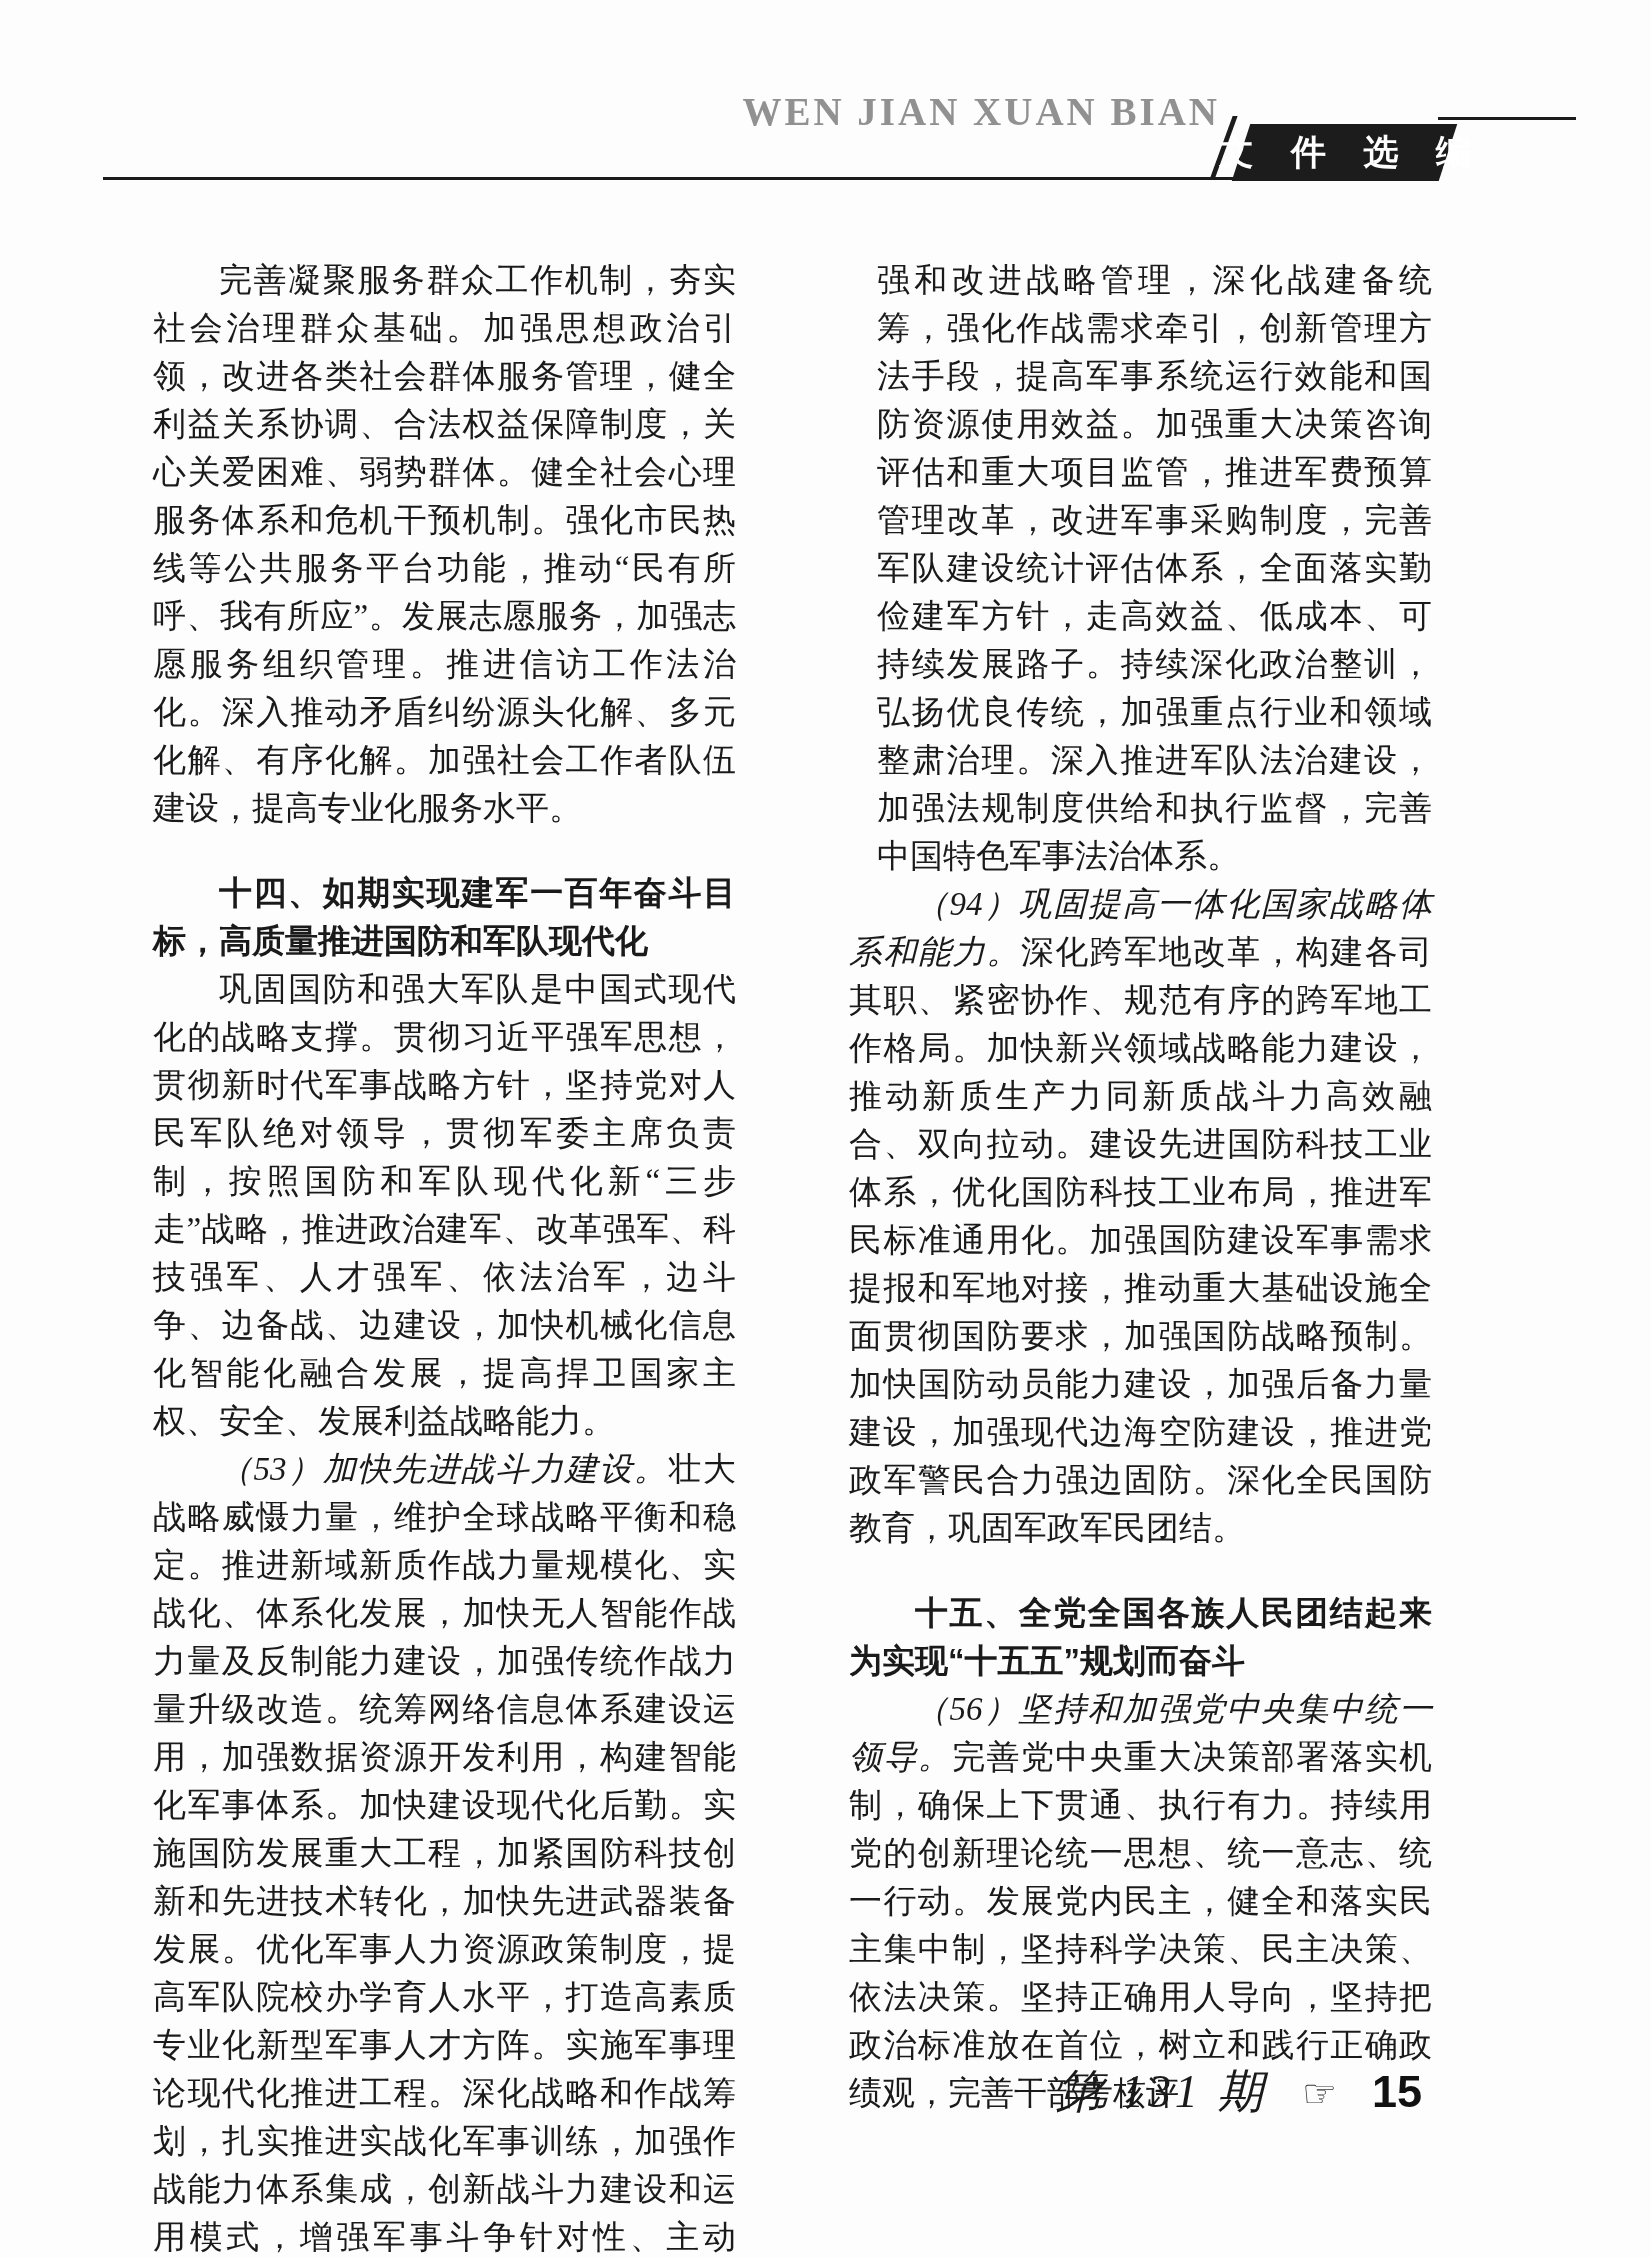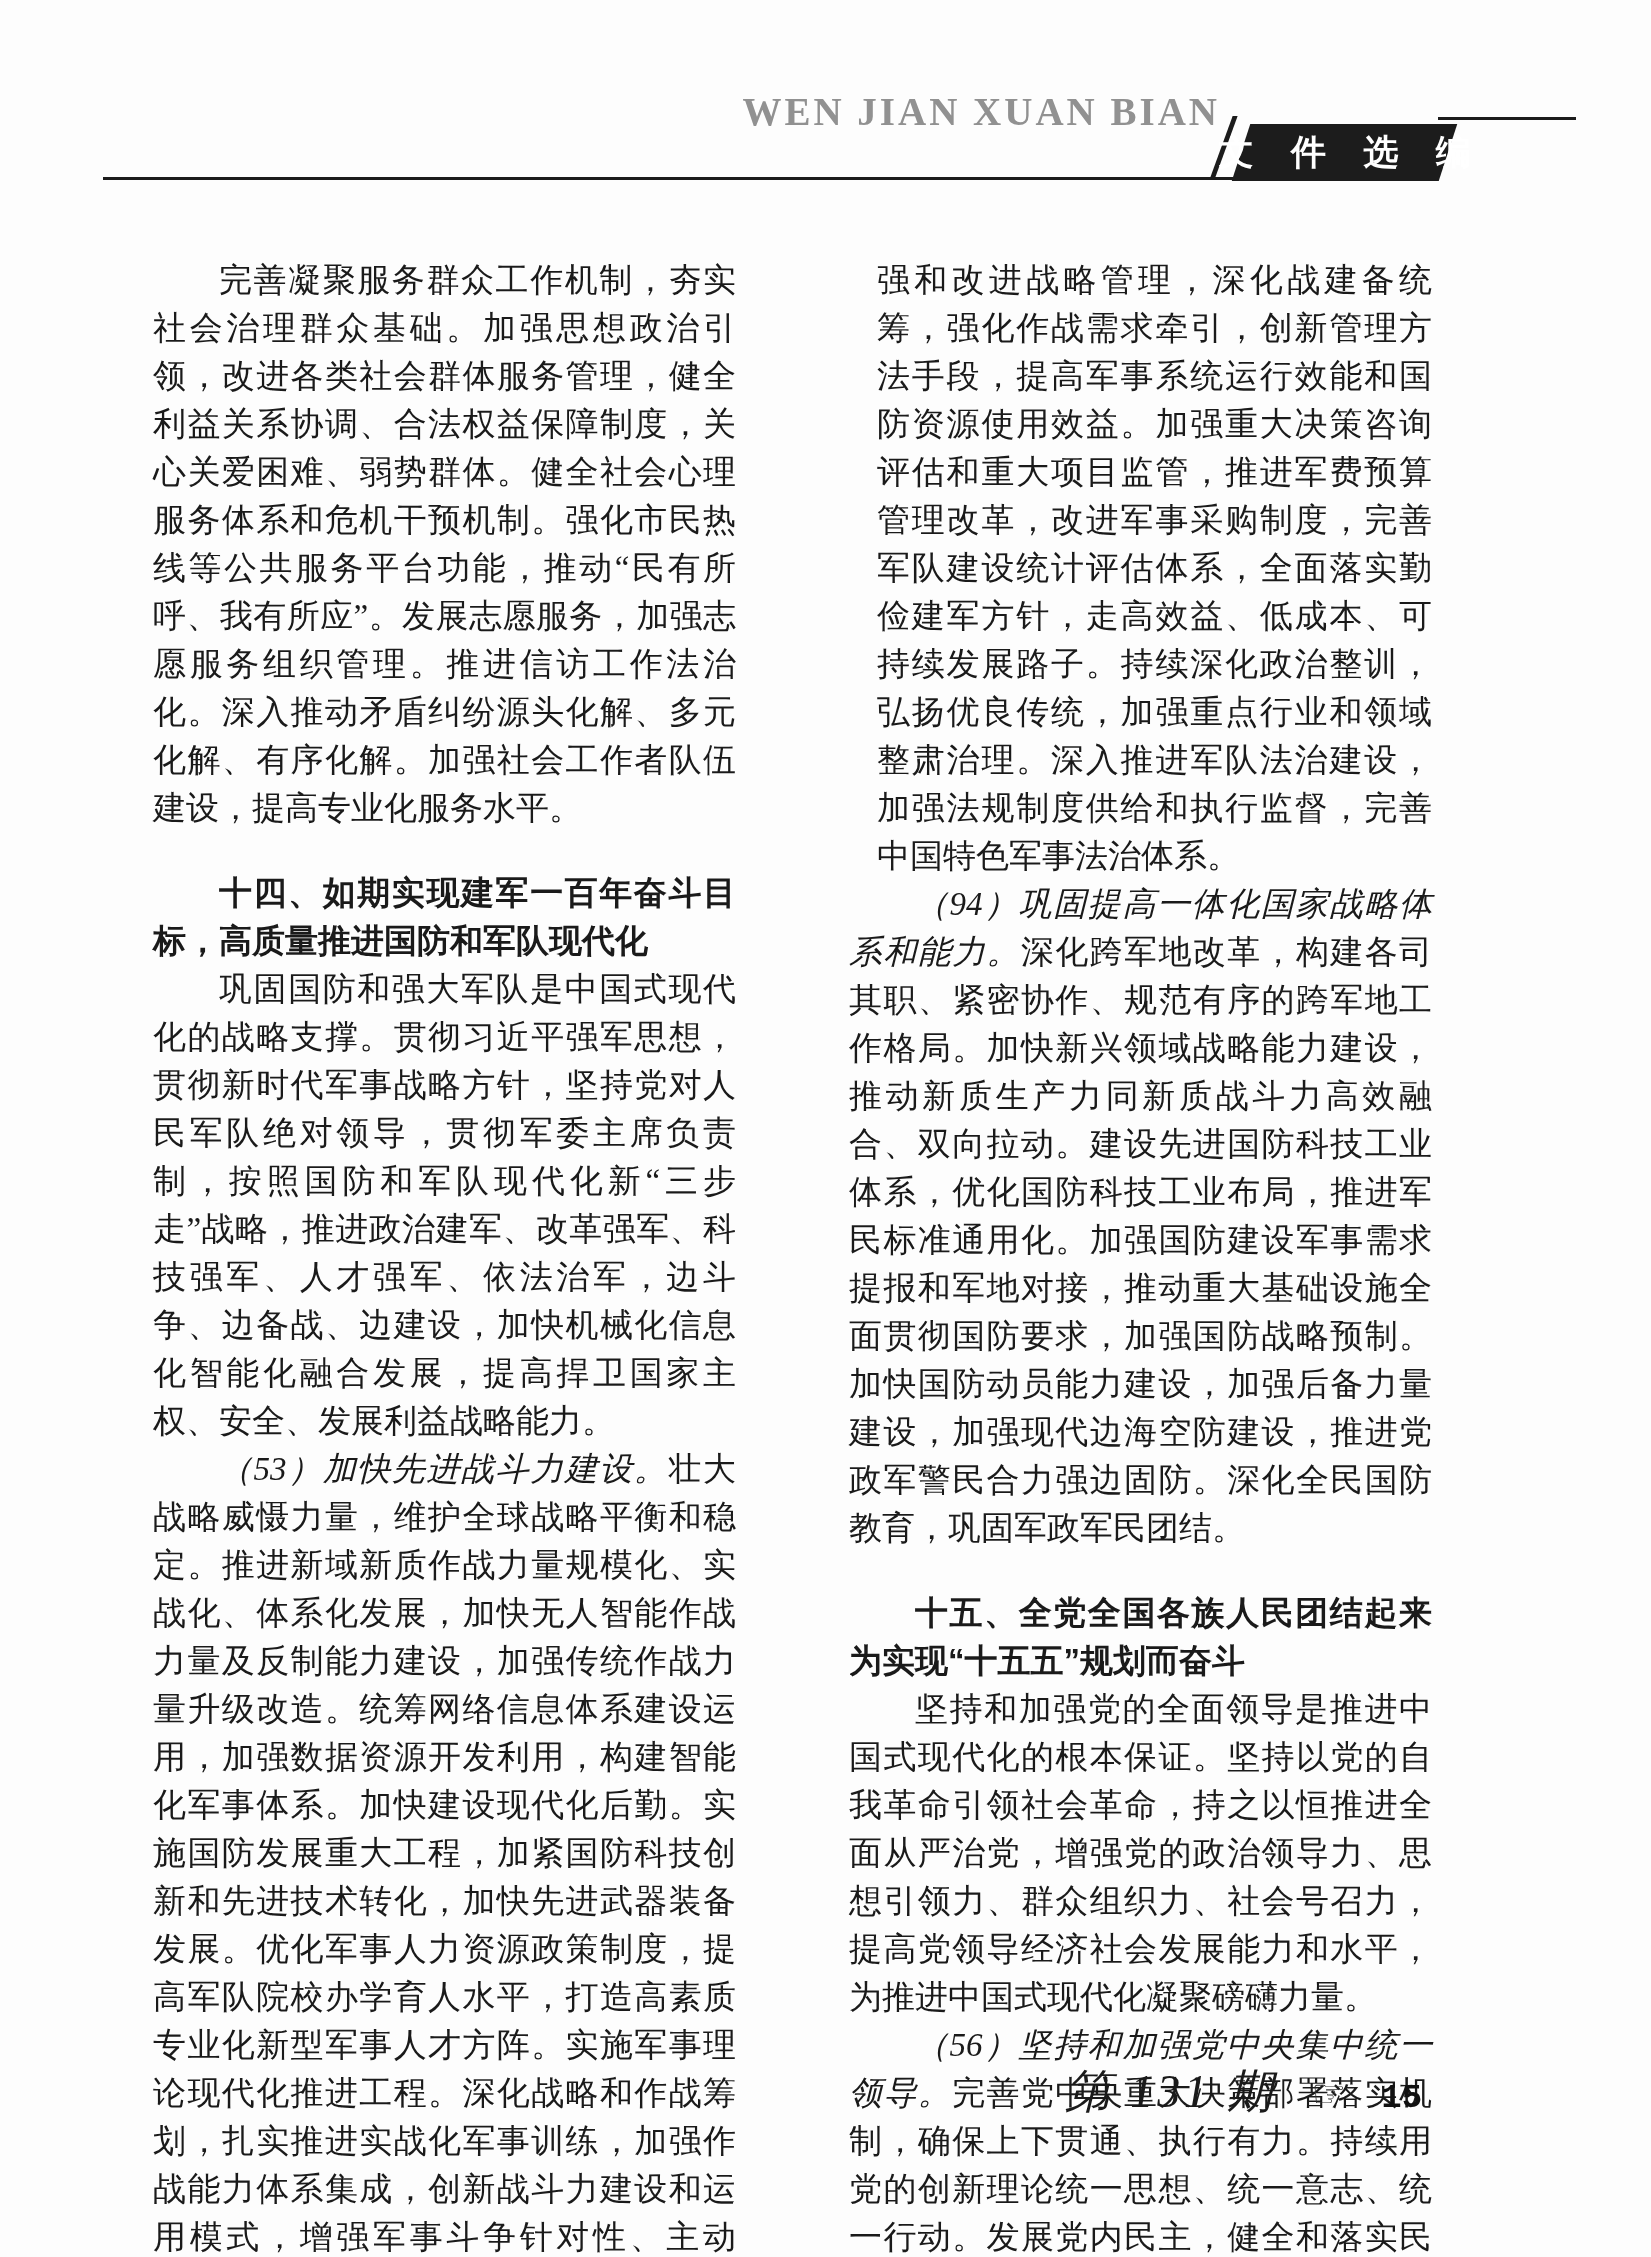--- a/index.html
+++ b/index.html
@@ -79,22 +79,22 @@
   }
   .issue {
     font-size:46px; font-style:italic;
     letter-spacing:3.9px;
   }
   .hand {
     font-family:"DejaVu Sans",sans-serif;
     font-size:39px; color:#333333;
   }
   .pagenum {
-    font-family:Liberation Mono, monospace;
-    font-weight:bold; font-size:34px; color:#111111;
+    font-family:Liberation Sans, sans-serif;
+    font-weight:bold; font-size:45px; color:#111111;
   }
 </style>
 </head>
 <body>
 
 <div class="page">
 
   <div class="pinyin">WEN JIAN XUAN BIAN</div>
   <div class="header-rule"></div>
   <div class="header-slash"></div>
@@ -106,21 +106,20 @@
   <div class="col col-left">
       <p><span>完善凝聚服务群众工作机制，夯实社会治理群众基础。加强思想政治引领，改进各类社会群体服务管理，健全利益关系协调、合法权益保障制度，关心关爱困难、弱势群体。健全社会心理服务体系和危机干预机制。强化市民热线等公共服务平台功能，推动“民有所呼、我有所应”。发展志愿服务，加强志愿服务组织管理。推进信访工作法治化。深入推动矛盾纠纷源头化解、多元化解、有序化解。加强社会工作者队伍建设，提高专业化服务水平。</span></p>
       <p class="heading"><span>十四、如期实现建军一百年奋斗目标，高质量推进国防和军队现代化</span></p>
       <p><span>巩固国防和强大军队是中国式现代化的战略支撑。贯彻习近平强军思想，贯彻新时代军事战略方针，坚持党对人民军队绝对领导，贯彻军委主席负责制，按照国防和军队现代化新“三步走”战略，推进政治建军、改革强军、科技强军、人才强军、依法治军，边斗争、边备战、边建设，加快机械化信息化智能化融合发展，提高捍卫国家主权、安全、发展利益战略能力。</span></p>
       <p><span class="kai">（53）加快先进战斗力建设。</span><span>壮大战略威慑力量，维护全球战略平衡和稳定。推进新域新质作战力量规模化、实战化、体系化发展，加快无人智能作战力量及反制能力建设，加强传统作战力量升级改造。统筹网络信息体系建设运用，加强数据资源开发利用，构建智能化军事体系。加快建设现代化后勤。实施国防发展重大工程，加紧国防科技创新和先进技术转化，加快先进武器装备发展。优化军事人力资源政策制度，提高军队院校办学育人水平，打造高素质专业化新型军事人才方阵。实施军事理论现代化推进工程。深化战略和作战筹划，扎实推进实战化军事训练，加强作战能力体系集成，创新战斗力建设和运用模式，增强军事斗争针对性、主动性、塑造力。</span></p>
     </div>
   <div class="col col-right">
       <p class="no-indent"><span>强和改进战略管理，深化战建备统筹，强化作战需求牵引，创新管理方法手段，提高军事系统运行效能和国防资源使用效益。加强重大决策咨询评估和重大项目监管，推进军费预算管理改革，改进军事采购制度，完善军队建设统计评估体系，全面落实勤俭建军方针，走高效益、低成本、可持续发展路子。持续深化政治整训，弘扬优良传统，加强重点行业和领域整肃治理。深入推进军队法治建设，加强法规制度供给和执行监督，完善中国特色军事法治体系。</span></p>
       <p><span class="kai">（94）巩固提高一体化国家战略体系和能力。</span><span>深化跨军地改革，构建各司其职、紧密协作、规范有序的跨军地工作格局。加快新兴领域战略能力建设，推动新质生产力同新质战斗力高效融合、双向拉动。建设先进国防科技工业体系，优化国防科技工业布局，推进军民标准通用化。加强国防建设军事需求提报和军地对接，推动重大基础设施全面贯彻国防要求，加强国防战略预制。加快国防动员能力建设，加强后备力量建设，加强现代边海空防建设，推进党政军警民合力强边固防。深化全民国防教育，巩固军政军民团结。</span></p>
       <p class="heading"><span>十五、全党全国各族人民团结起来为实现“十五五”规划而奋斗</span></p>
-      <p><span>坚持和加强党的全面领导是推进中国式现代化的根本保证。坚持以党的自我革命引领社会革命，持之以恒推进全面从严治党，增强党的政治领导力、思想引领力、群众组织力、社会号召力，提高党领导经济社会发展能力和水平，为推进中国式现代化凝聚磅礴力量。</span></p>
       <p><span class="kai">（56）坚持和加强党中央集中统一领导。</span><span>完善党中央重大决策部署落实机制，确保上下贯通、执行有力。持续用党的创新理论统一思想、统一意志、统一行动。发展党内民主，健全和落实民主集中制，坚持科学决策、民主决策、依法决策。坚持正确用人导向，坚持把政治标准放在首位，树立和践行正确政绩观，完善干部考核评</span></p>
     </div>
 
   <div class="footer">
     <span class="issue">第 131 期</span>
     <span class="hand">☞</span>
     <span class="pagenum">15</span>
   </div>
 
 </div>

